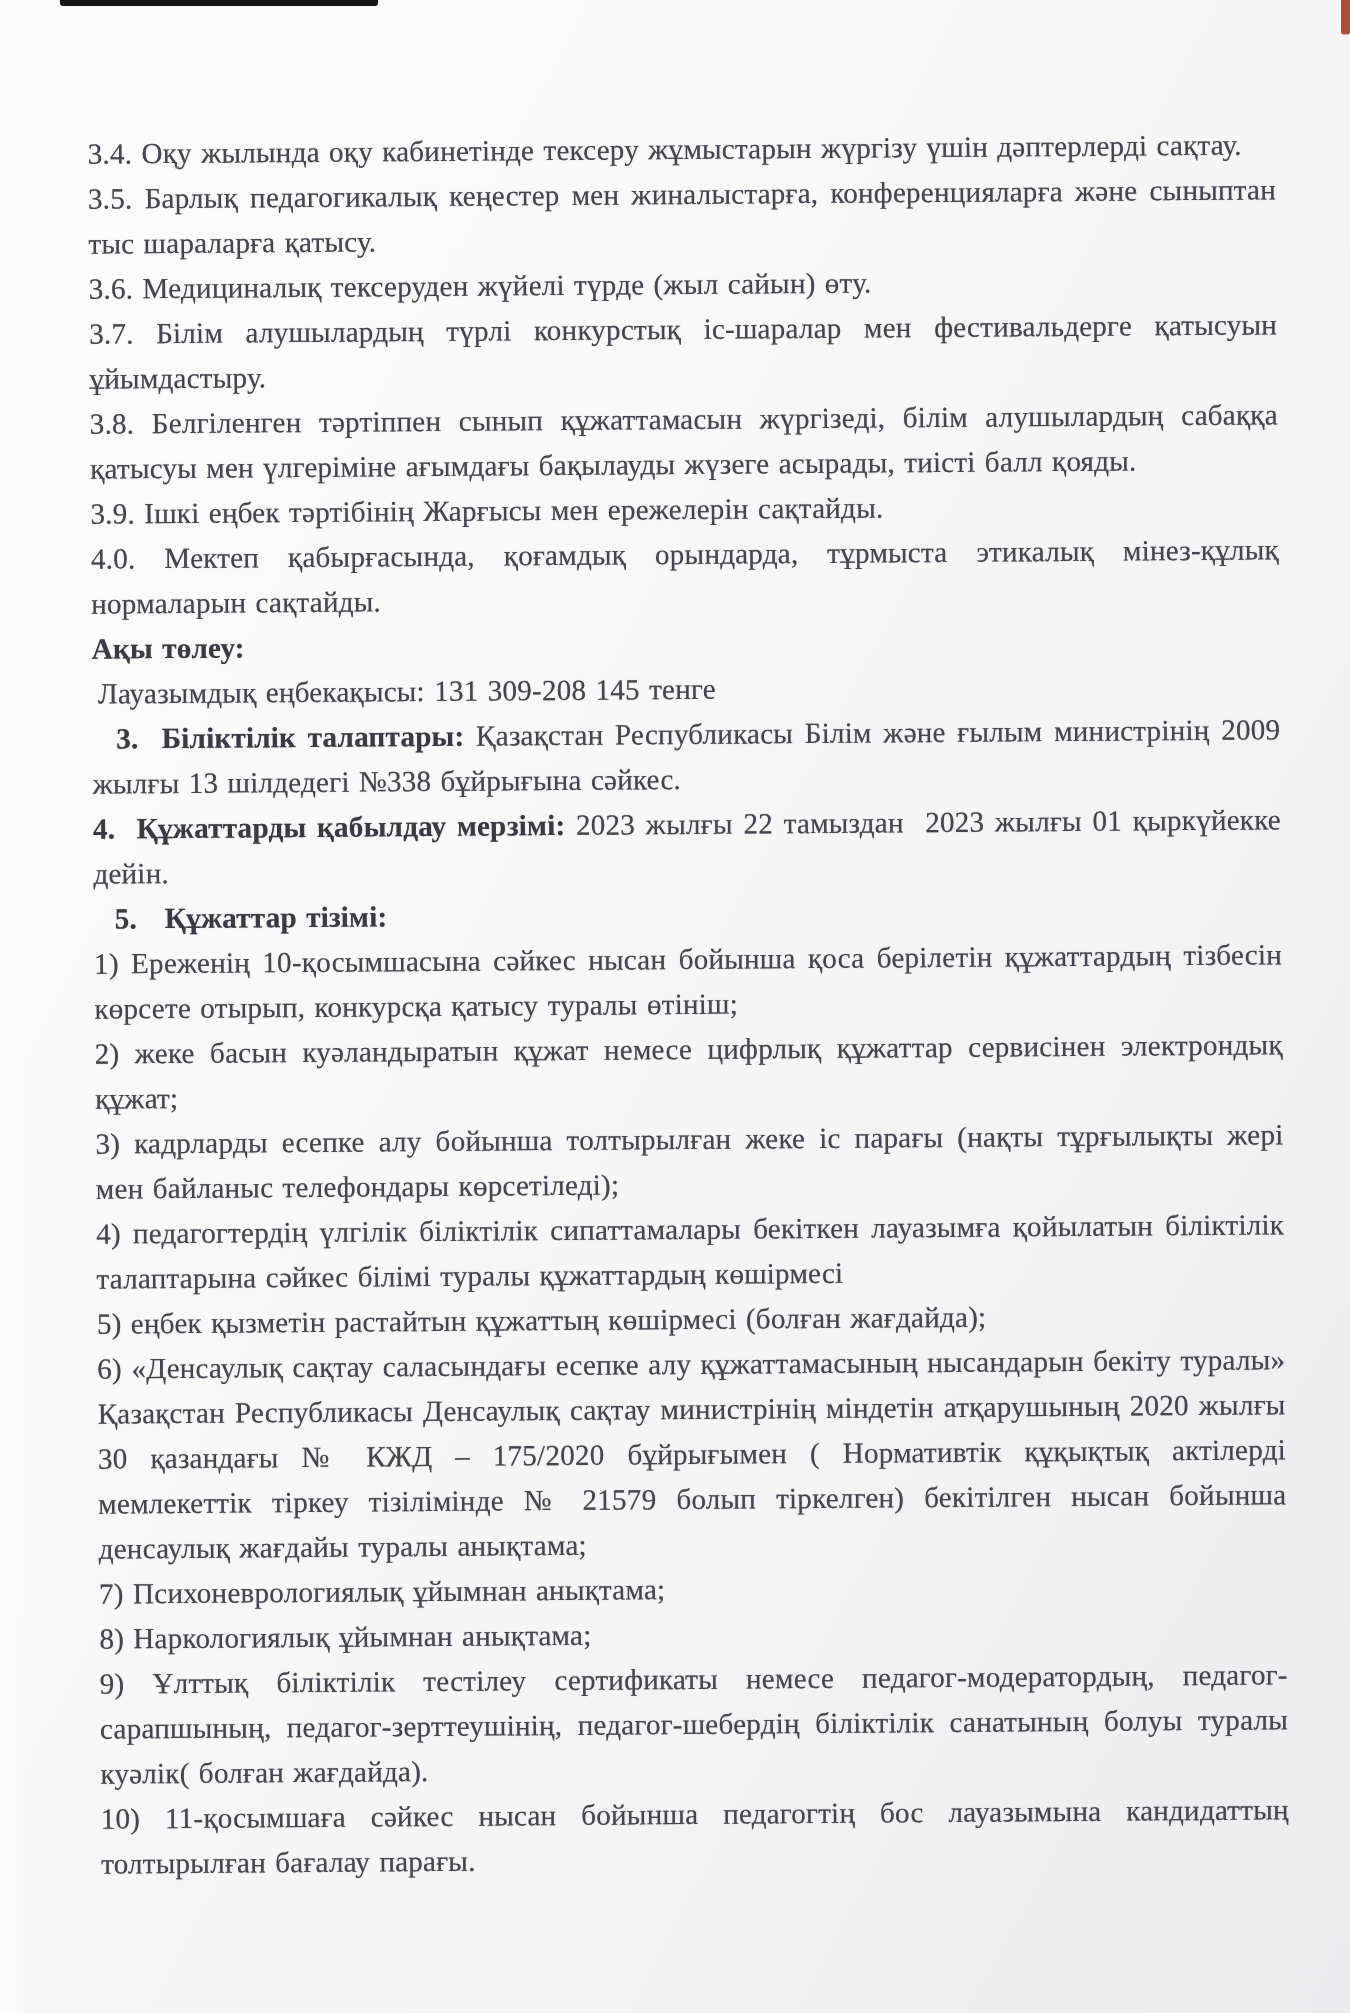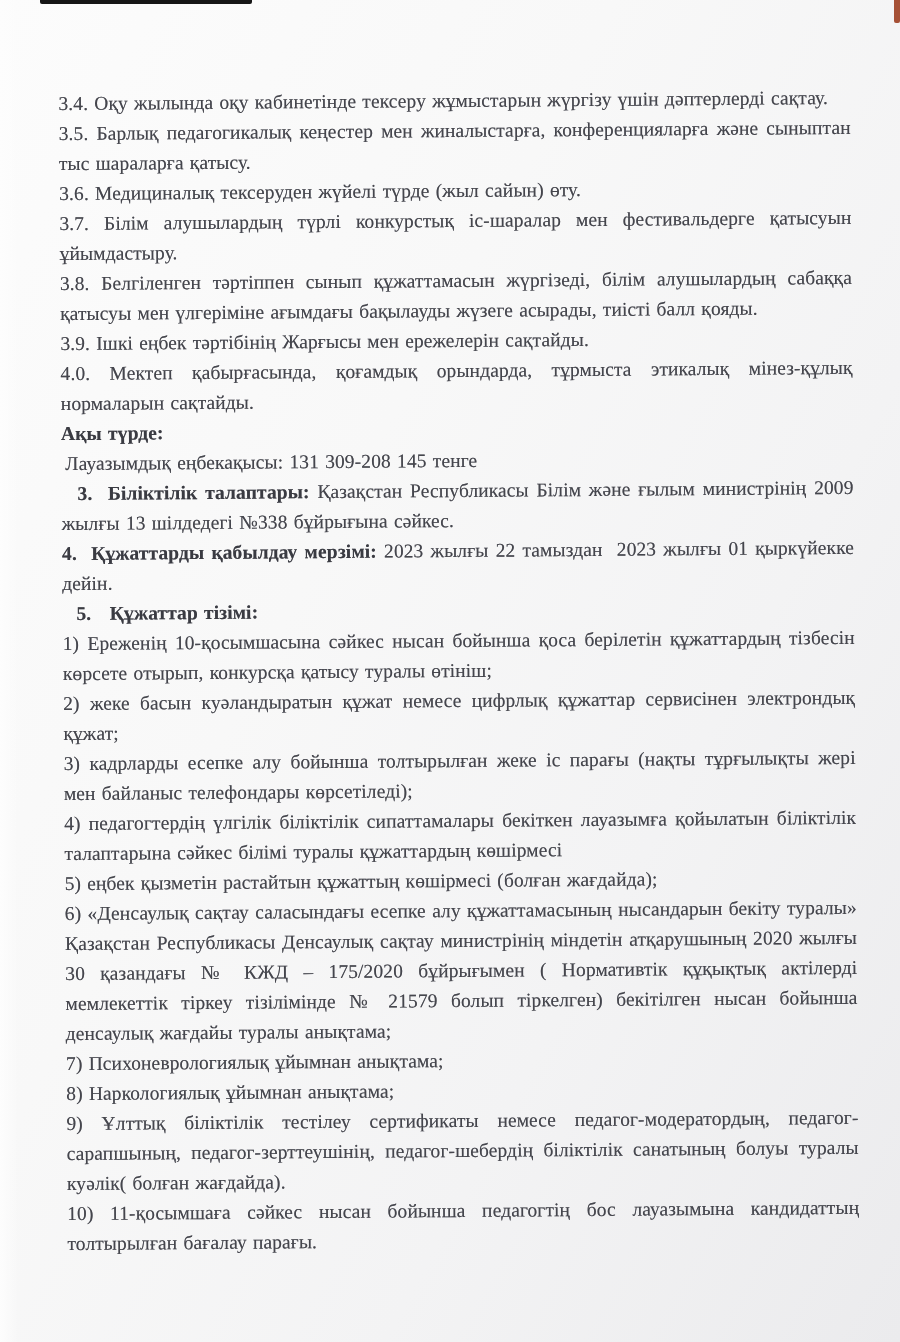--- a/index.html
+++ b/index.html
@@ -63,21 +63,21 @@
   <div class="scan-top-line" style="background: rgb(22, 22, 22);"></div>
   <div class="scan-corner-mark" style="background: rgb(166, 81, 54);"></div>
   <div class="doc-text" id="doc-text">
       <p><span>3.4. Оқу жылында оқу кабинетінде тексеру жұмыстарын жүргізу үшін дәптерлерді сақтау.</span></p>
       <p><span>3.5. Барлық педагогикалық кеңестер мен жиналыстарға, конференцияларға және сыныптан тыс шараларға қатысу.</span></p>
       <p><span>3.6. Медициналық тексеруден жүйелі түрде (жыл сайын) өту.</span></p>
       <p><span>3.7. Білім алушылардың түрлі конкурстық іс-шаралар мен фестивальдерге қатысуын ұйымдастыру.</span></p>
       <p><span>3.8. Белгіленген тәртіппен сынып құжаттамасын жүргізеді, білім алушылардың сабаққа қатысуы мен үлгеріміне ағымдағы бақылауды жүзеге асырады, тиісті балл қояды.</span></p>
       <p><span>3.9. Ішкі еңбек тәртібінің Жарғысы мен ережелерін сақтайды.</span></p>
       <p><span>4.0. Мектеп қабырғасында, қоғамдық орындарда, тұрмыста этикалық мінез-құлық нормаларын сақтайды.</span></p>
-      <p><b>Ақы түрде:</b></p>
+      <p><b>Ақы төлеу:</b></p>
       <p style="text-indent: 4px;"><span>Лауазымдық еңбекақысы: 131 309-208 145 тенге</span></p>
       <p style="text-indent: 16px;"><b>3.&nbsp;&nbsp;Біліктілік талаптары:</b><span> Қазақстан Республикасы Білім және ғылым министрінің 2009 жылғы 13 шілдедегі №338 бұйрығына сәйкес.</span></p>
       <p><b>4.&nbsp;&nbsp;Құжаттарды қабылдау мерзімі:</b><span> 2023 жылғы 22 тамыздан &nbsp;2023 жылғы 01 қыркүйекке дейін.</span></p>
       <p style="text-indent: 14px;"><b>5.&nbsp;&nbsp;&nbsp;Құжаттар тізімі:</b></p>
       <p><span>1) Ереженің 10-қосымшасына сәйкес нысан бойынша қоса берілетін құжаттардың тізбесін көрсете отырып, конкурсқа қатысу туралы өтініш;</span></p>
       <p><span>2) жеке басын куәландыратын құжат немесе цифрлық құжаттар сервисінен электрондық құжат;</span></p>
       <p><span>3) кадрларды есепке алу бойынша толтырылған жеке іс парағы (нақты тұрғылықты жері мен байланыс телефондары көрсетіледі);</span></p>
       <p><span>4) педагогтердің үлгілік біліктілік сипаттамалары бекіткен лауазымға қойылатын біліктілік талаптарына сәйкес білімі туралы құжаттардың көшірмесі</span></p>
       <p><span>5) еңбек қызметін растайтын құжаттың көшірмесі (болған жағдайда);</span></p>
       <p><span>6) «Денсаулық сақтау саласындағы есепке алу құжаттамасының нысандарын бекіту туралы» Қазақстан Республикасы Денсаулық сақтау министрінің міндетін атқарушының 2020 жылғы 30 қазандағы № КЖД – 175/2020 бұйрығымен (&nbsp;Нормативтік құқықтық актілерді мемлекеттік тіркеу тізілімінде № 21579 болып тіркелген) бекітілген нысан бойынша денсаулық жағдайы туралы анықтама;</span></p>

